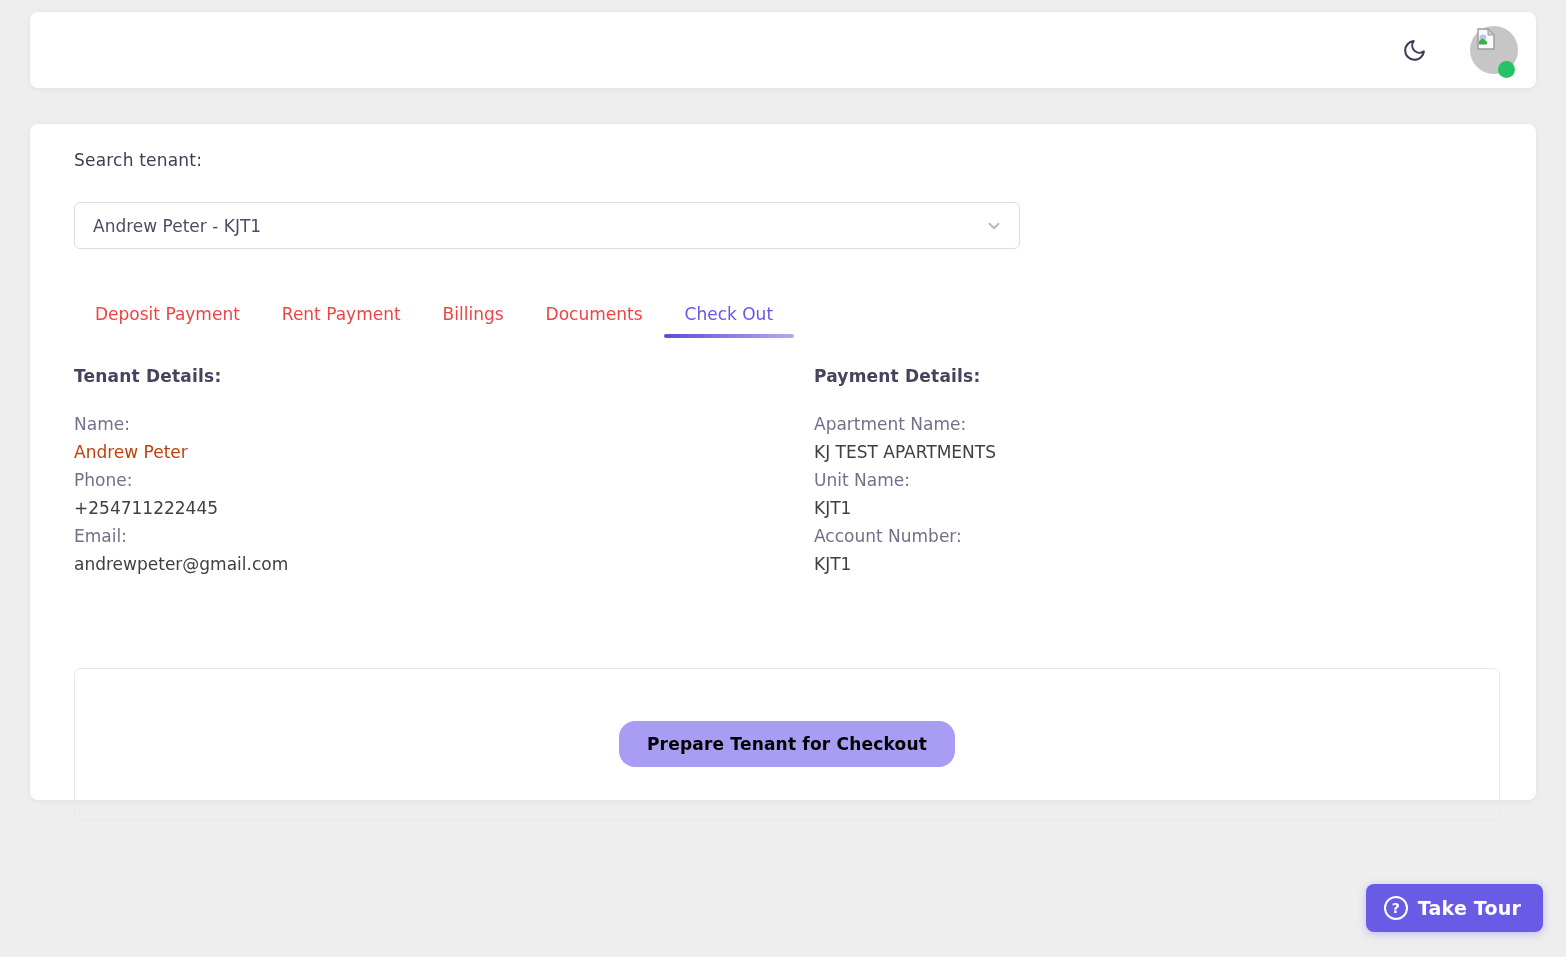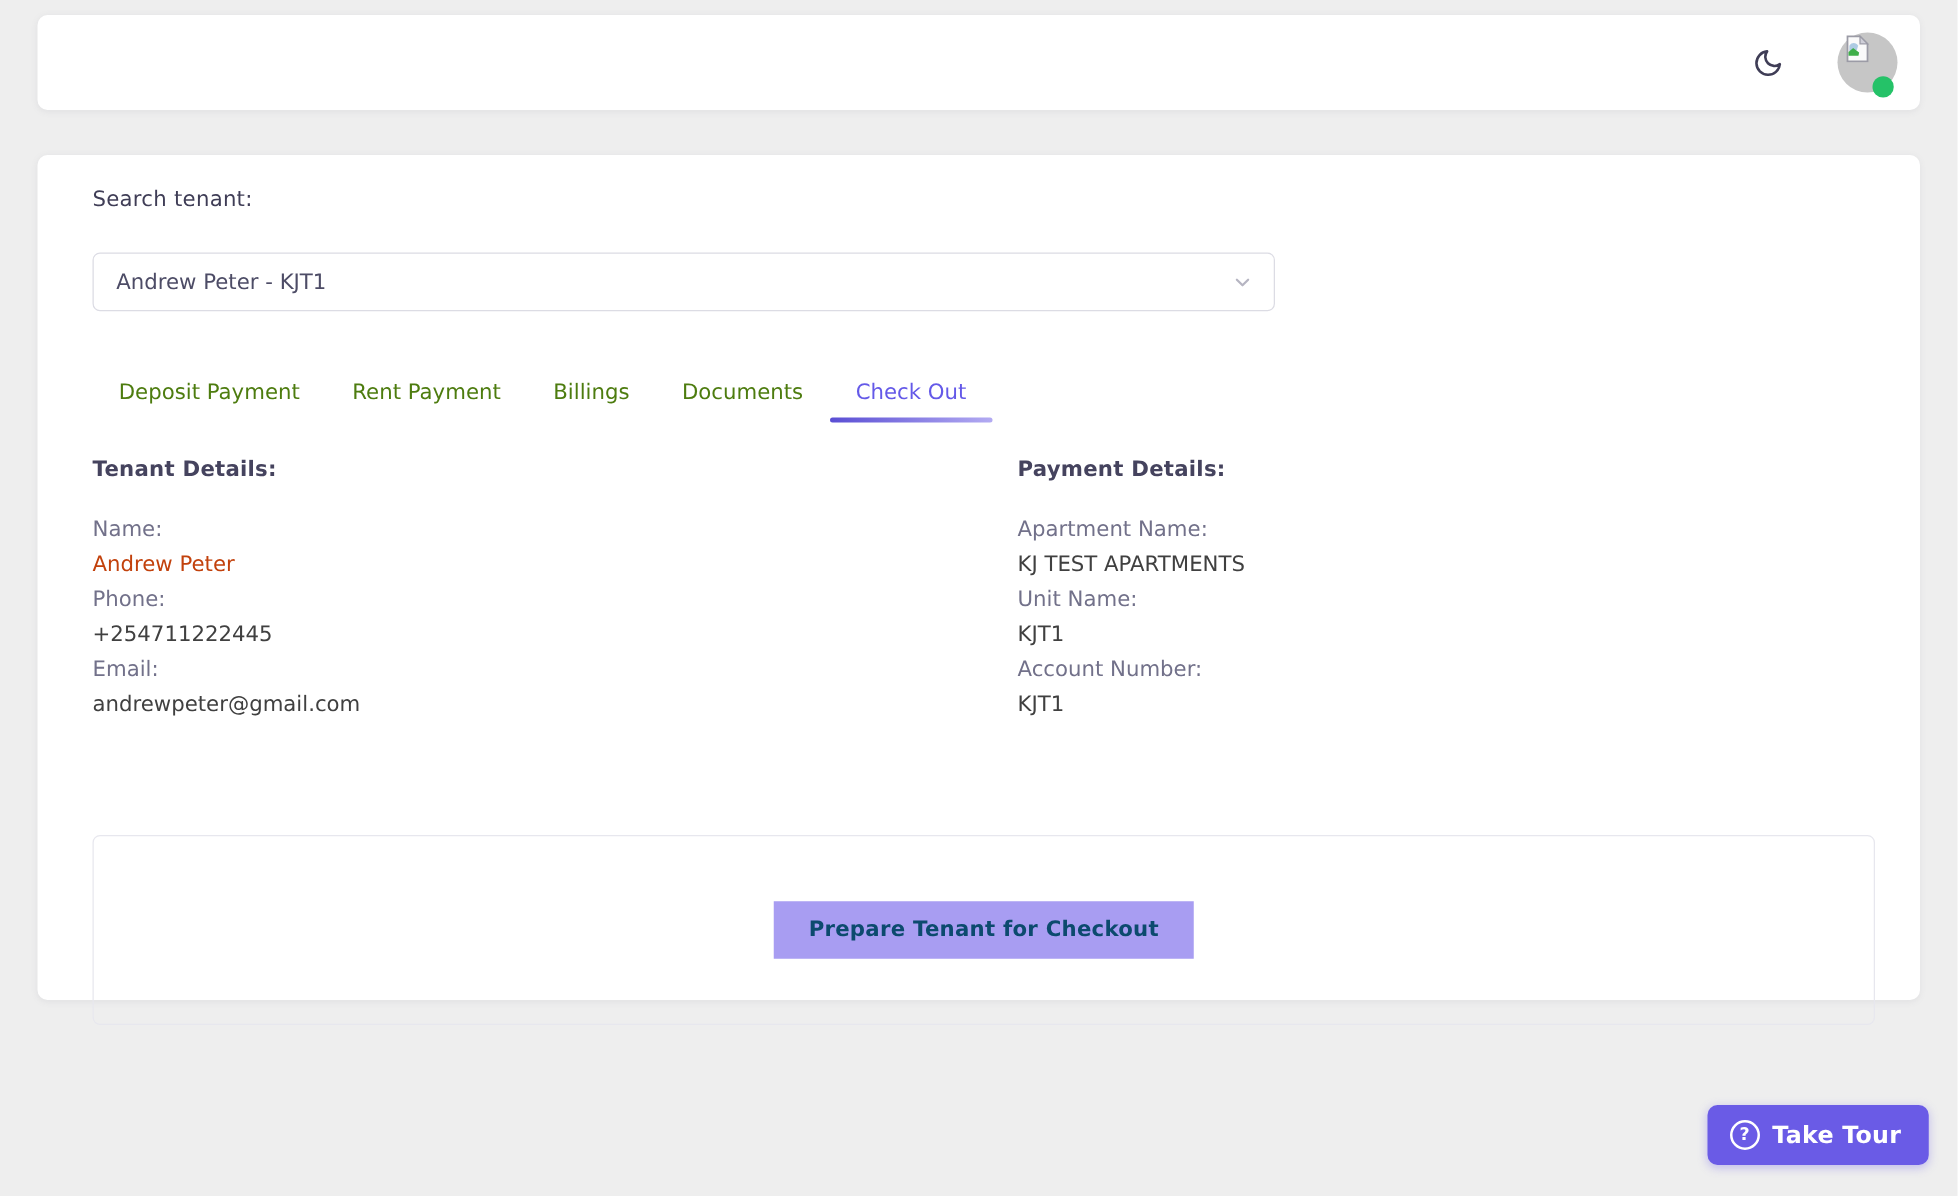--- a/index.html
+++ b/index.html
@@ -77,21 +77,21 @@
     font-size: 17px;
     color: #4d4c66;
     cursor: pointer;
   }
 
   
   .tabs { display: flex; margin-top: 55px; }
   .tab {
     padding: 0 21px 14px;
     font-size: 17px;
-    color: #4d7c0f;
+    color: #ef4444;
     position: relative;
     cursor: pointer;
     white-space: nowrap;
   }
   .tab.active { color: #6459e8; }
   .tab.active::after {
     content: "";
     position: absolute;
     left: 0; right: 0; bottom: 0;
     height: 4px;
@@ -122,23 +122,23 @@
     margin-top: 90px;
     height: 152px;
     border: 1px solid #e7e7ee;
     border-radius: 6px;
     display: flex;
     align-items: center;
     justify-content: center;
   }
   .primary-btn {
     background: #a89df2;
-    color: #0c4a6e;
+    color: #000000;
     border: none;
-    border-radius: 0;
+    border-radius: 16px;
     font-family: inherit;
     font-size: 17px;
     font-weight: 600;
     letter-spacing: .2px;
     padding: 13px 28px;
     cursor: pointer;
   }
 
   
   .tour-btn {

